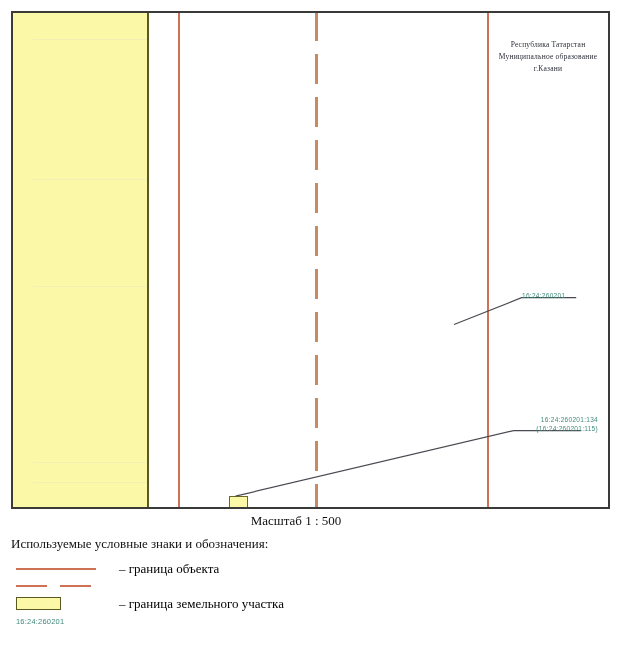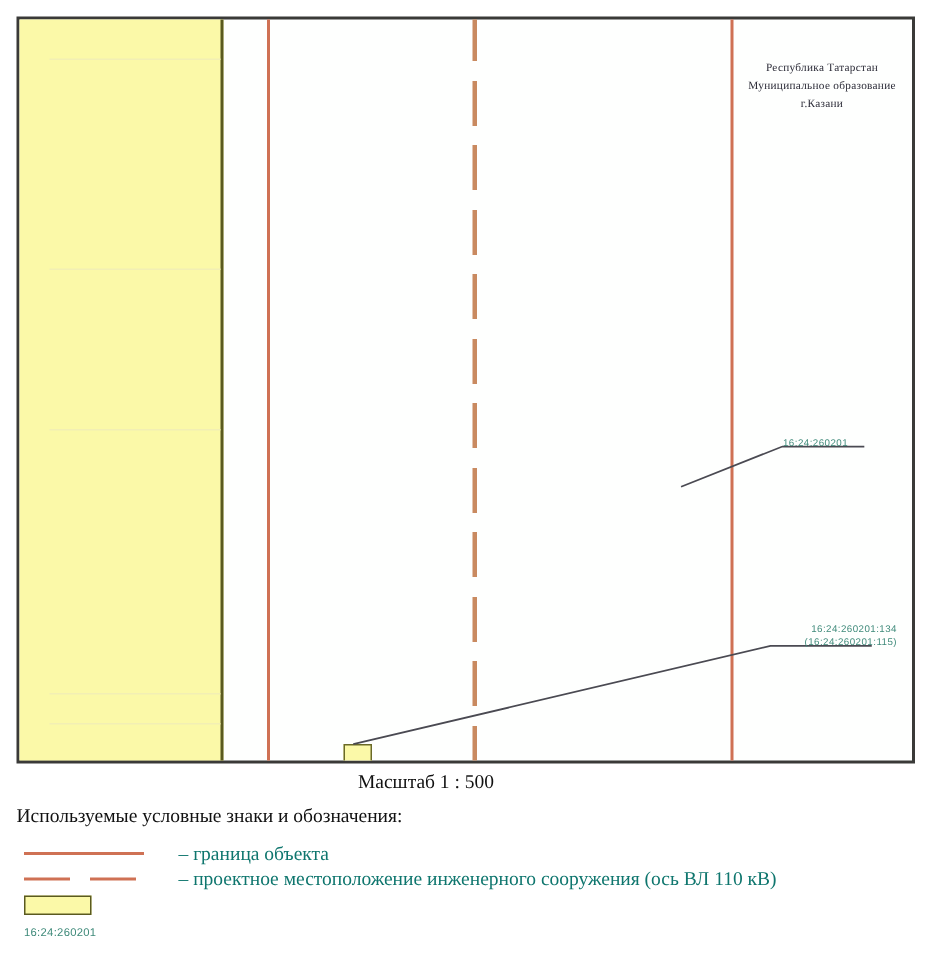--- a/index.html
+++ b/index.html
@@ -118,21 +118,21 @@
     color: #3f8a7a;
     white-space: nowrap;
     letter-spacing: 0.3px;
   }
   #label-quarter    { left: 509px; top: 278px; }
   #label-parcel     { left: 505px; top: 402px; text-align: right; width: 80px; }
 
   
   #scale-text {
     position: absolute;
-    left: 4px;
+    left: 16px;
     top: 513px;
     width: 560px;
     text-align: center;
     font-size: 13px;
     color: #111;
   }
 
   
   #legend {
     position: absolute;
@@ -154,21 +154,21 @@
     width: 108px;
     flex: 0 0 108px;
     display: flex;
     align-items: center;
     padding-left: 5px;
     box-sizing: border-box;
     height: 17px;
   }
   .legend-desc {
     font-size: 13px;
-    color: #0f766e;
+    color: #000000;
     white-space: nowrap;
   }
   .sym-solid-line {
     width: 80px;
     height: 2px;
     background: #cf7154;
   }
   .sym-dashed-line {
     width: 80px;
     height: 2px;
@@ -243,27 +243,27 @@
     <div class="legend-symbol">
       <div class="sym-solid-line"></div>
     </div>
     <div class="legend-desc">– граница объекта</div>
   </div>
 
   <div class="legend-row">
     <div class="legend-symbol">
       <div class="sym-dashed-line"></div>
     </div>
-    <div class="legend-desc">– проектное местоположение инженерного сооружения (ось ВЛ 110 кВ)</div>
   </div>
 
   <div class="legend-row" style="height:19px">
     <div class="legend-symbol">
       <div class="sym-parcel-box"></div>
     </div>
+    <div class="legend-desc">– граница земельного участка</div>
   </div>
 
   <div class="legend-row">
     <div class="legend-symbol">
       <span class="sym-cad-code">16:24:260201</span>
     </div>
   </div>
 
   <div class="legend-row">
   </div>

